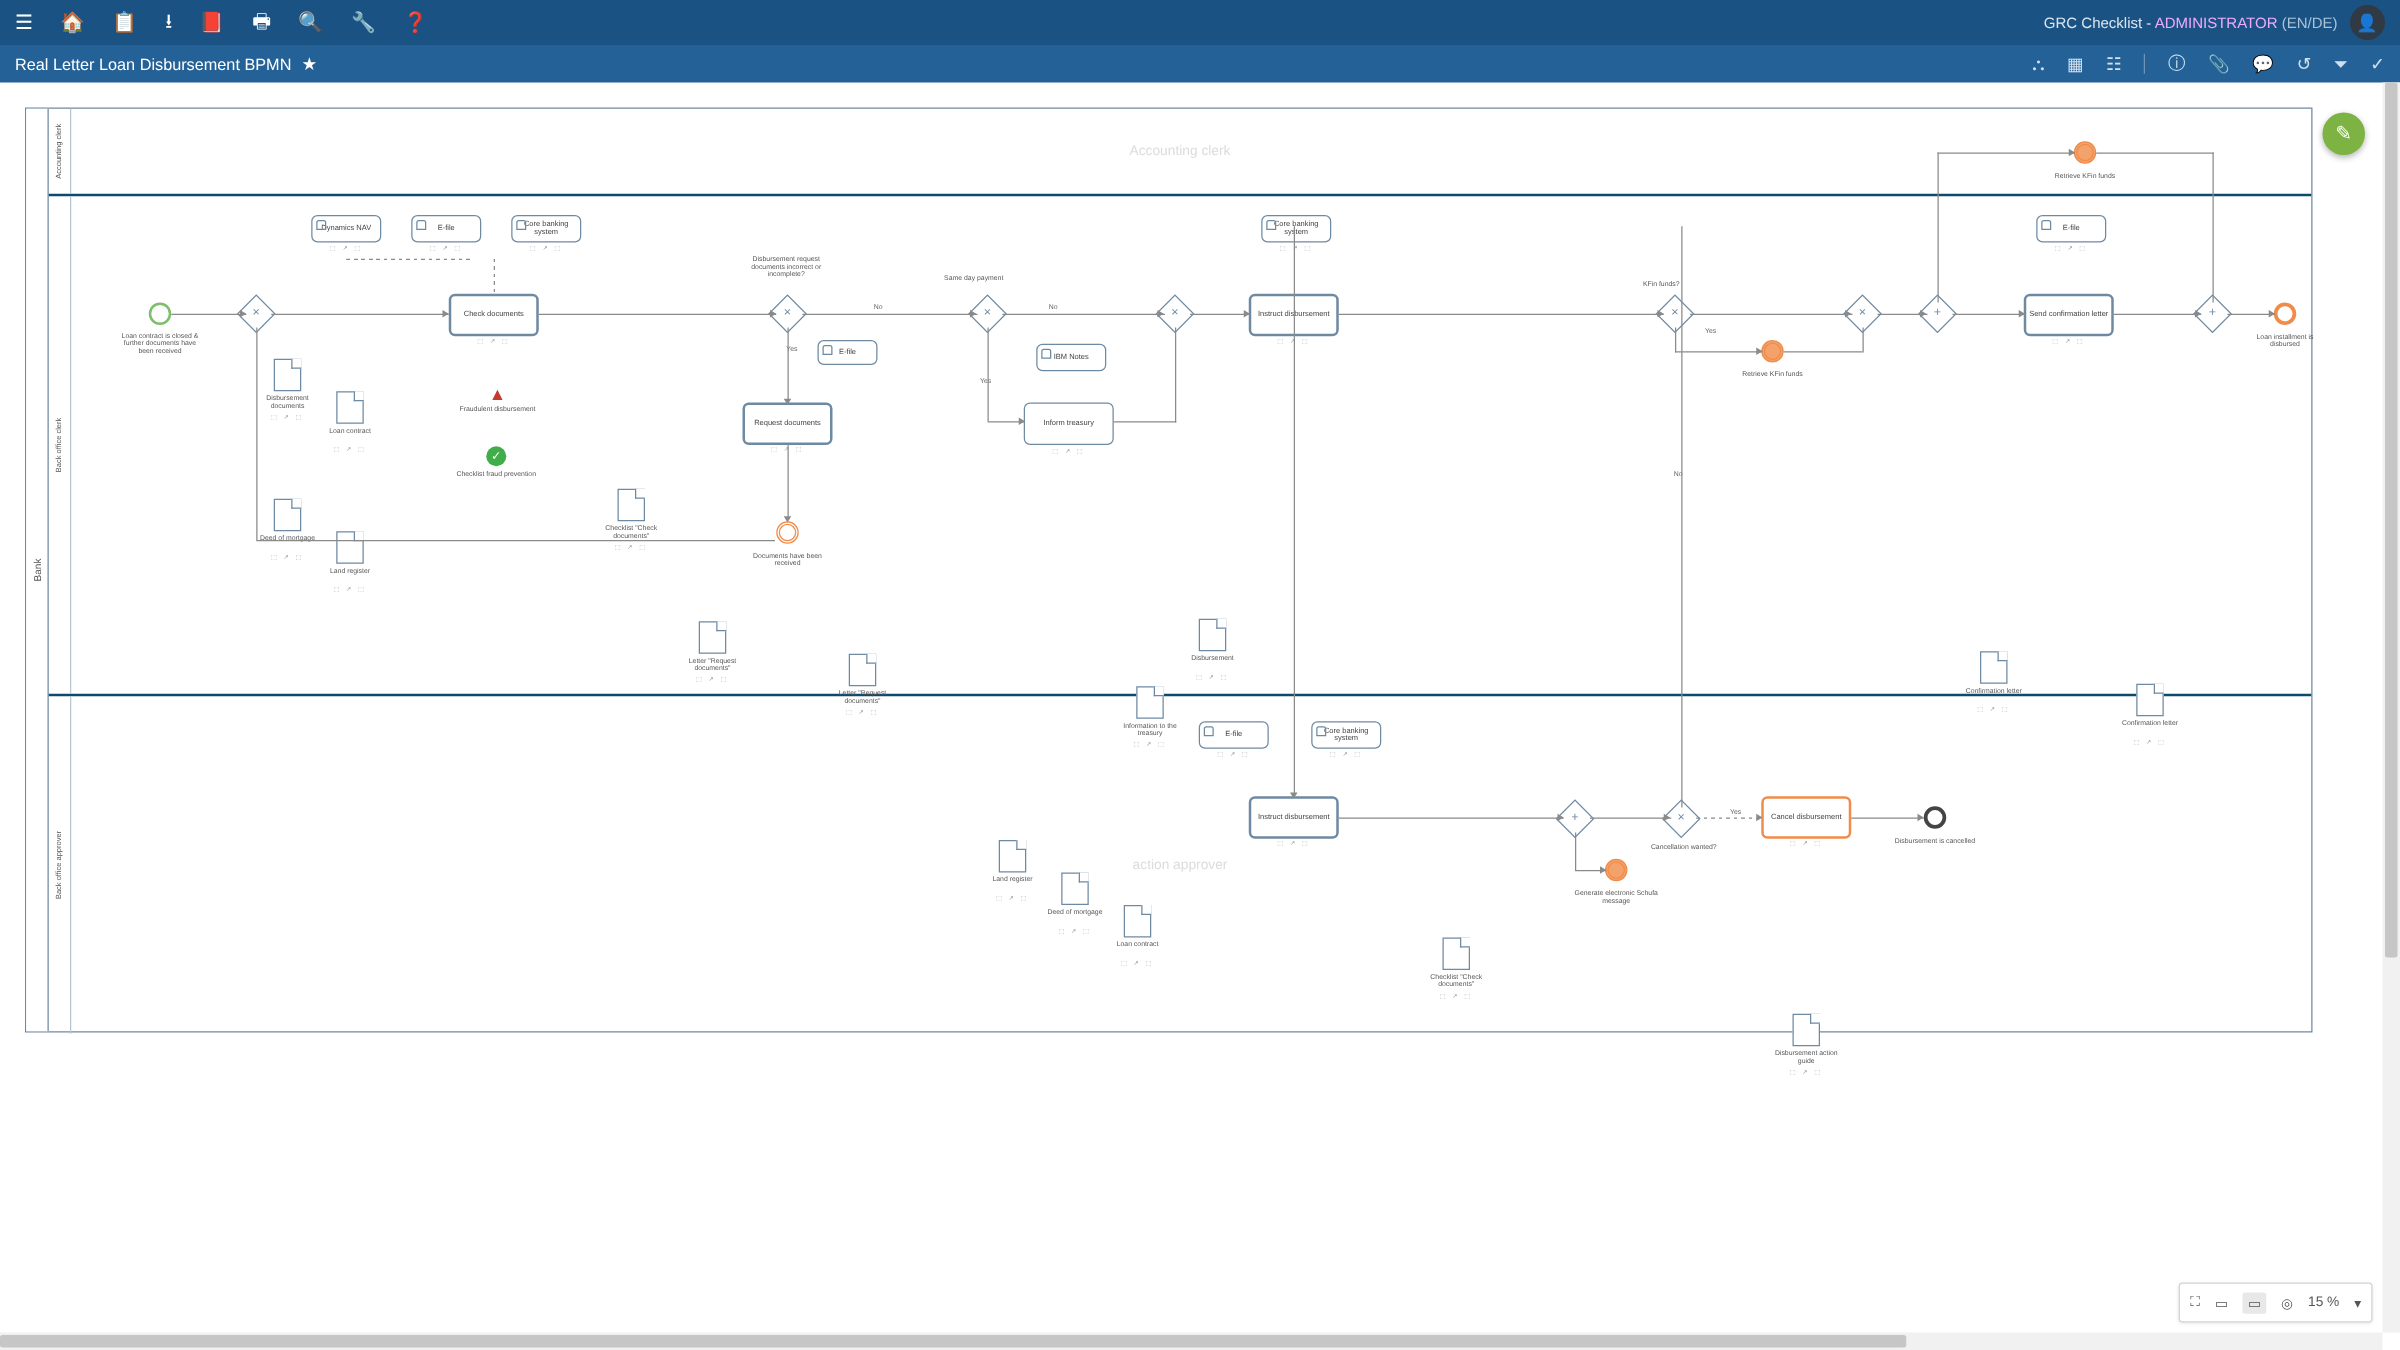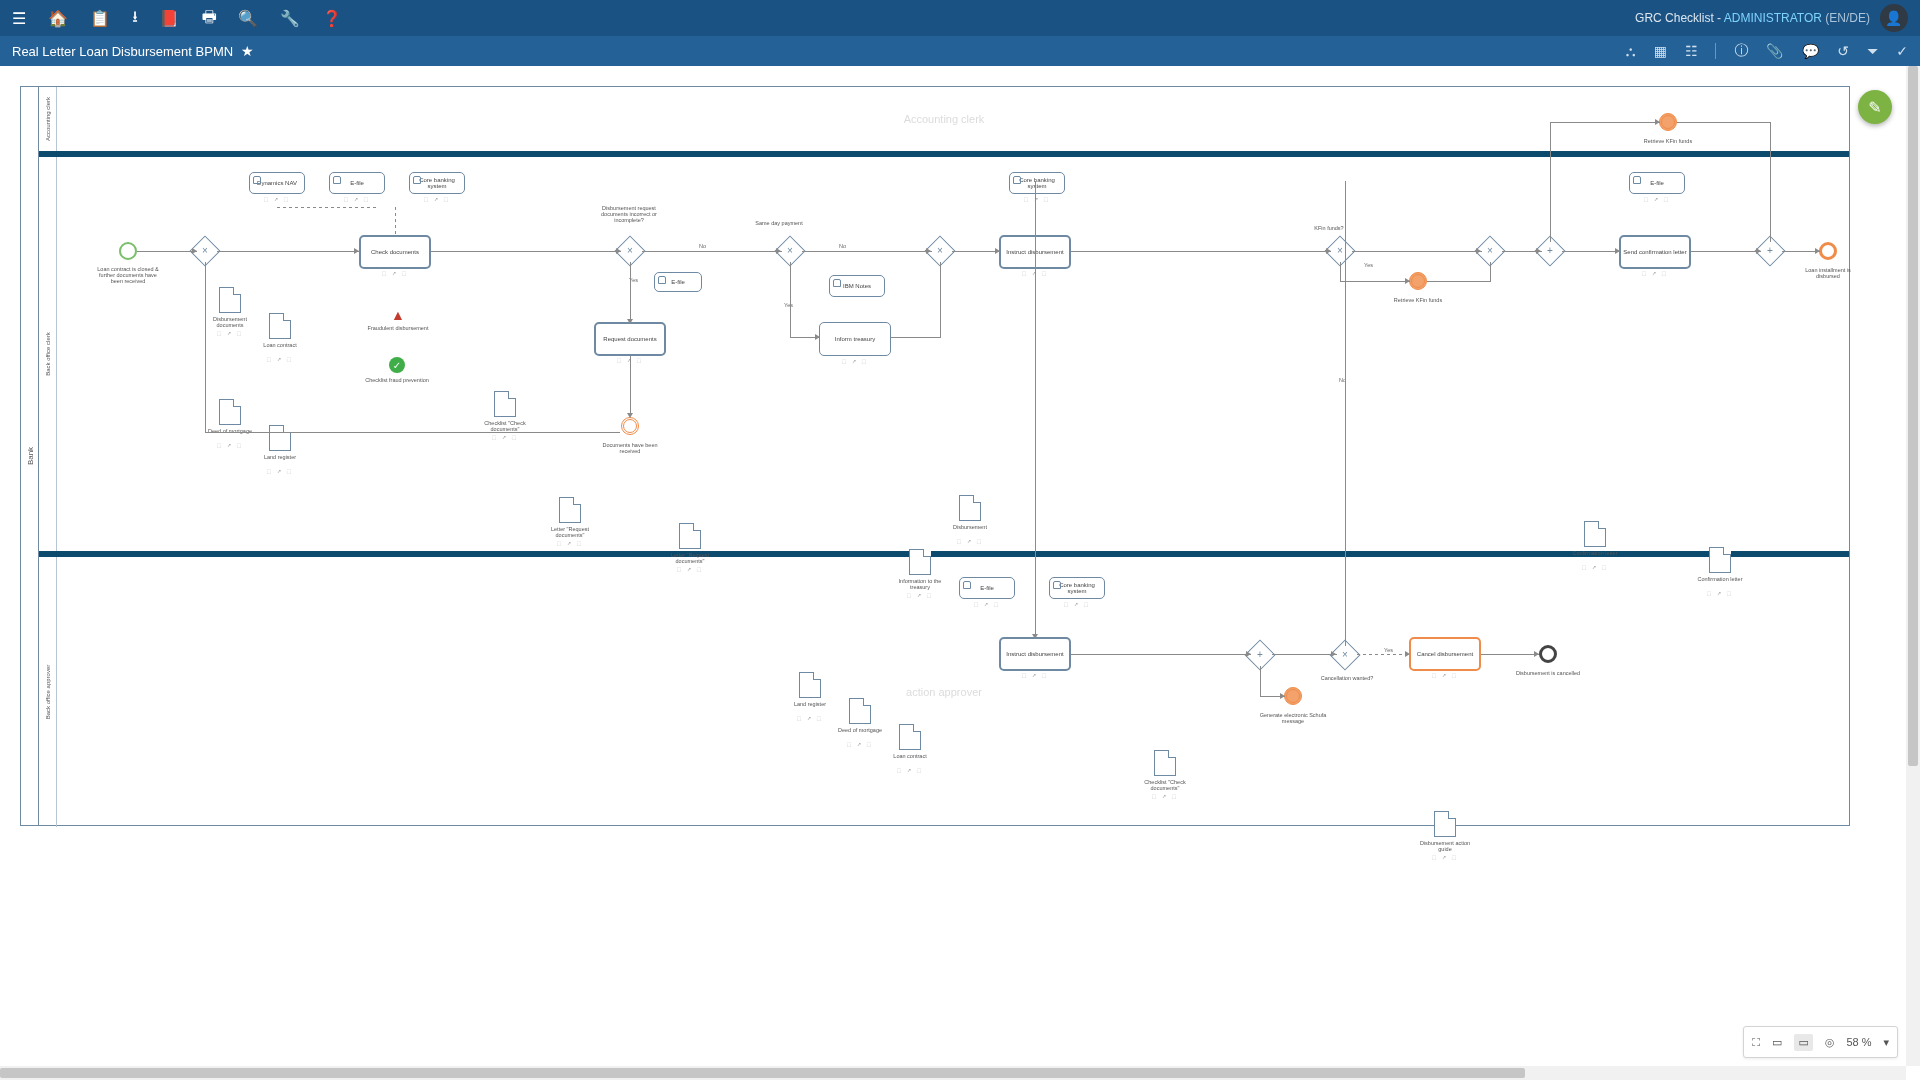--- a/index.html
+++ b/index.html
@@ -2,37 +2,37 @@
 <html><head>
 <meta charset="utf-8">
 <style>
 *{box-sizing:border-box;margin:0;padding:0}
 body{font-family:Arial,Helvetica,sans-serif;background:#fff;overflow:hidden;width:1920px;height:1080px}
 .topbar{background:#1b5284;height:36px;display:flex;align-items:center;padding:0 12px;color:#fff}
 .topbar .icons{display:flex;gap:22px;align-items:center}
 .topbar .icons span{cursor:pointer;font-size:16px}
 .spacer{flex:1}
 .user-info{font-size:12px;color:#dbe6ef}
-.user-info b{color:#7dd3fc;font-weight:400}
+.user-info b{color:#f0abfc;font-weight:400}
 .avatar{width:28px;height:28px;border-radius:50%;background:#2f3a44;margin-left:10px;display:flex;align-items:center;justify-content:center;color:#c9d1d8;font-size:14px}
 .subbar{background:#246197;height:30px;display:flex;align-items:center;padding:0 12px;color:#fff}
 .subbar .title{font-size:13px}
 .subbar .star{margin-left:8px;font-size:14px;color:#fff;cursor:pointer}
 .subbar .right-icons{display:flex;gap:18px;align-items:center}
 .subbar .right-icons span{cursor:pointer;color:#cfe0ee;font-size:14px}
 .subbar .divider{width:1px;height:16px;background:#6c95b9}
 .canvas-wrap{position:relative;width:100%;height:calc(100% - 66px - 14px);overflow:auto}
 .hscroll{position:absolute;bottom:0;left:0;right:14px;height:14px;background:#f1f1f1}
 .hscroll .thumb{position:absolute;left:0;top:2px;height:10px;width:80%;background:#c6c6c6;border-radius:2px}
 .vscroll{position:absolute;top:66px;right:0;bottom:14px;width:14px;background:#f1f1f1}
 .vscroll .thumb{position:absolute;top:0;left:2px;width:10px;height:70%;background:#c6c6c6;border-radius:2px}
 .pool{position:absolute;left:20px;top:20px;width:1830px;height:740px;border:1px solid #6e8aa3;background:#fff}
 .pool-title{position:absolute;left:0;top:0;width:18px;height:100%;border-right:1px solid #6e8aa3;background:#fff}
 .vtext{position:absolute;left:50%;top:50%;transform:translate(-50%,-50%) rotate(-90deg);white-space:nowrap;font-size:8px;color:#555}
-.lane{position:absolute;left:18px;right:0;border-bottom:6px solid #0c4a6e}
+.lane{position:absolute;left:18px;right:0;border-bottom:2px solid #0c4a6e}
 .lane:last-child{border-bottom:none}
 .lane-title{position:absolute;left:0;top:0;width:18px;height:100%;border-right:1px solid #b7c6d3}
 .lane-wm{position:absolute;left:50%;top:50%;transform:translate(-50%,-50%);color:#dcdcdc;font-size:11px;pointer-events:none}
 .shape{position:absolute;font-size:6px;color:#444;text-align:center}
 .task{width:72px;height:34px;border:1px solid #6e8aa3;border-radius:5px;background:#fff;display:flex;align-items:center;justify-content:center;padding:2px}
 .task.call{border-width:2px}
 .task.highlight{border-color:#f08c4a}
 .data{width:22px;height:26px;border:1px solid #6e8aa3;background:#fff;position:relative}
 .data::after{content:'';position:absolute;right:-1px;top:-1px;width:7px;height:7px;background:#fff;border-left:1px solid #6e8aa3;border-bottom:1px solid #6e8aa3}
 .data-lbl{position:absolute;top:28px;left:50%;transform:translateX(-50%);width:60px;font-size:5.5px;text-align:center;color:#555}
@@ -428,21 +428,21 @@
   </div>
 </div>
 
 <div class="float-edit">✎</div>
 
 <div class="zoom-bar">
   <span>⛶</span>
   <span>▭</span>
   <span style="background:#e8e8e8;padding:2px 4px;border-radius:2px">▭</span>
   <span>◎</span>
-  <span>58 %</span>
+  <span>15 %</span>
   <span>▾</span>
 </div>
 
 <div class="vscroll">
     <div class="thumb"></div>
   </div>
 <div class="hscroll" style="position:absolute;bottom:0;left:0;right:14px">
     <div class="thumb"></div>
   </div>
 

